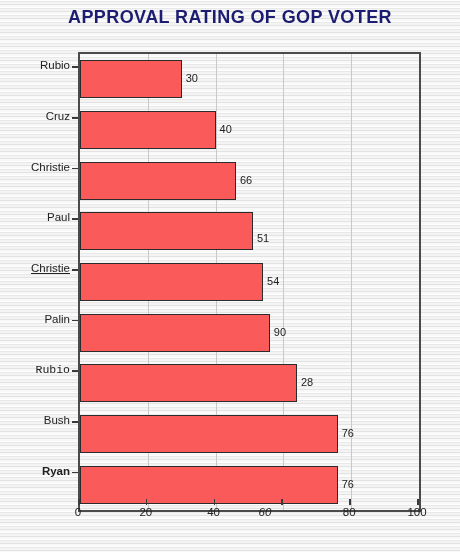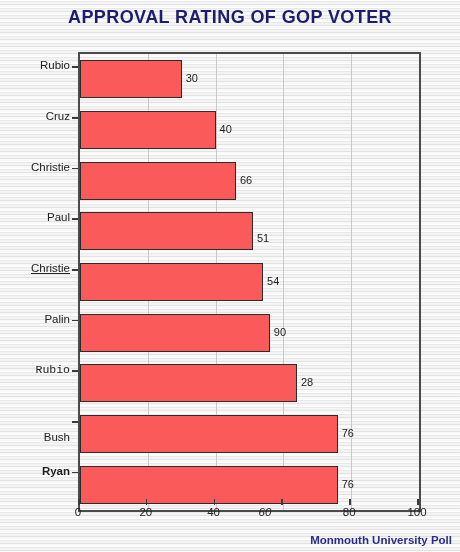--- a/index.html
+++ b/index.html
@@ -142,21 +142,21 @@
   <div id="chart-title">APPROVAL RATING OF GOP VOTER</div>
 
   <div id="cat-label-col">
       <div class="cat-label" style="top: 18.3333px;">Rubio</div>
       <div class="cat-label" style="top: 69px;">Cruz</div>
       <div class="cat-label" style="top: 119.667px;">Christie</div>
       <div class="cat-label" style="top: 170.333px;">Paul</div>
       <div class="cat-label" style="top: 221px; text-decoration: underline;">Christie</div>
       <div class="cat-label" style="top: 271.667px;">Palin</div>
       <div class="cat-label" style="top: 322.333px; font-family: Liberation Mono, monospace;">Rubio</div>
-      <div class="cat-label" style="top: 390px;">Bush</div>
+      <div class="cat-label" style="top: 373px;">Bush</div>
       <div class="cat-label" style="top: 423.667px; font-weight: bold;">Ryan</div>
     </div>
 
   <div id="plot-area">
       <div class="gridline" style="left: 67.8px;"></div>
       <div class="gridline" style="left: 135.6px;"></div>
       <div class="gridline" style="left: 203.4px;"></div>
       <div class="gridline" style="left: 271.2px;"></div>
       <div class="bar" style="top: 6.33333px; width: 101.7px; background-color: rgb(251, 90, 90); border-color: rgb(43, 43, 43);"></div>
       <div class="bar-value" style="left: 105.7px; top: 18.3333px;">30</div>
@@ -171,21 +171,20 @@
       <div class="bar" style="top: 259.667px; width: 189.84px; background-color: rgb(251, 90, 90); border-color: rgb(43, 43, 43);"></div>
       <div class="bar-value" style="left: 193.84px; top: 271.667px;">90</div>
       <div class="bar" style="top: 310.333px; width: 216.96px; background-color: rgb(251, 90, 90); border-color: rgb(43, 43, 43);"></div>
       <div class="bar-value" style="left: 220.96px; top: 322.333px;">28</div>
       <div class="bar" style="top: 361px; width: 257.64px; background-color: rgb(251, 90, 90); border-color: rgb(43, 43, 43);"></div>
       <div class="bar-value" style="left: 261.64px; top: 373px;">76</div>
       <div class="bar" style="top: 411.667px; width: 257.64px; background-color: rgb(251, 90, 90); border-color: rgb(43, 43, 43);"></div>
       <div class="bar-value" style="left: 261.64px; top: 423.667px;">76</div>
     </div>
 
-  <div id="footer-note">Monmouth University Poll</div>
 
 <div class="y-tick" style="top: 66.3333px;"></div>
     <div class="y-tick" style="top: 117px;"></div>
     <div class="y-tick" style="top: 167.667px;"></div>
     <div class="y-tick" style="top: 218.333px;"></div>
     <div class="y-tick" style="top: 269px;"></div>
     <div class="y-tick" style="top: 319.667px;"></div>
     <div class="y-tick" style="top: 370.333px;"></div>
     <div class="y-tick" style="top: 421px;"></div>
     <div class="y-tick" style="top: 471.667px;"></div>

